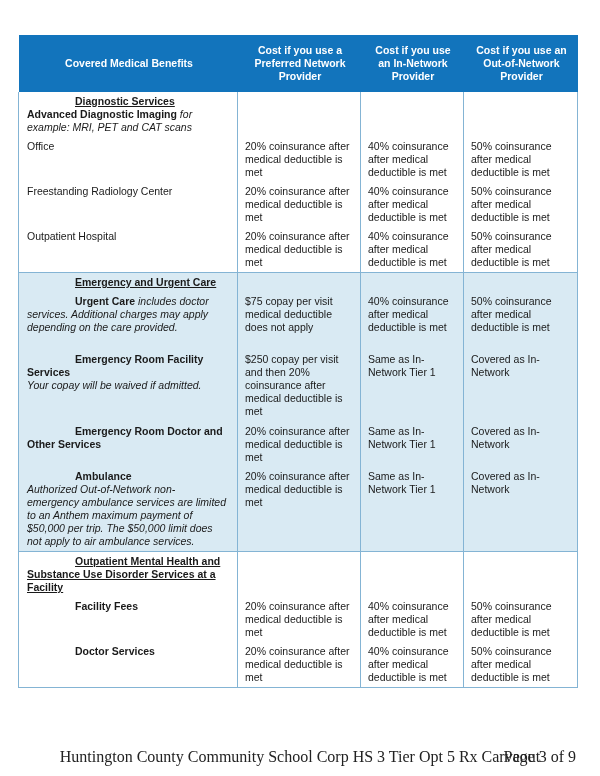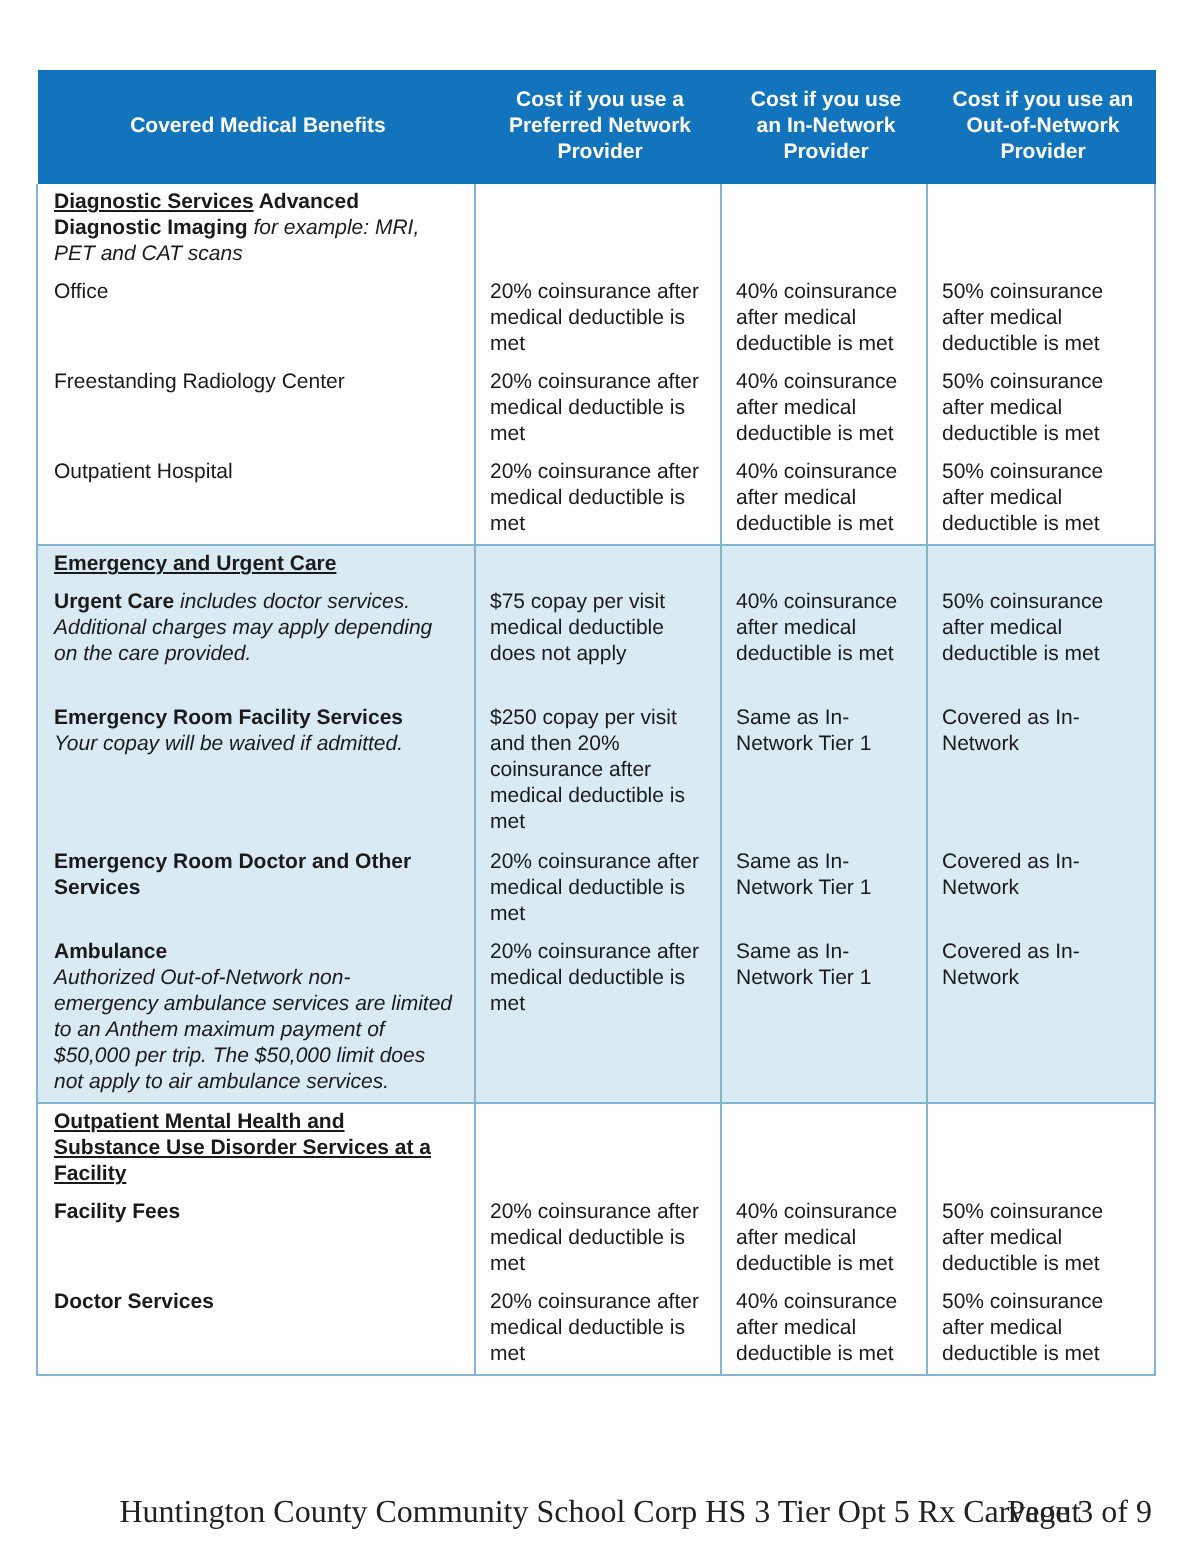--- a/index.html
+++ b/index.html
@@ -37,21 +37,21 @@
     vertical-align: top;
     padding: 3px 6px 3px 7px;
     border-left: 1px solid var(--border, #84b4d4);
     border-right: 1px solid var(--border, #84b4d4);
     background: #ffffff;
   }
   tbody td.benefit-cell { padding-left: 8px; padding-right: 10px; }
   tbody tr.shaded td { background: var(--section-shade, #d9eaf3); }
   tbody tr.section-top td { border-top: 1px solid var(--border, #84b4d4); }
   tbody tr.last-row td { border-bottom: 1px solid var(--border, #84b4d4); }
-  .b { font-weight: bold; }
+  .b { font-weight: bold; margin-left: 48px; }
   .i { font-style: italic; }
   .u { text-decoration: underline; }
 
   .footer {
     position: absolute;
     left: 0; right: 0; top: 748px;
     font-family: "Liberation Serif", serif;
     font-size: 16px;
     color: #222222;
     text-align: center;

